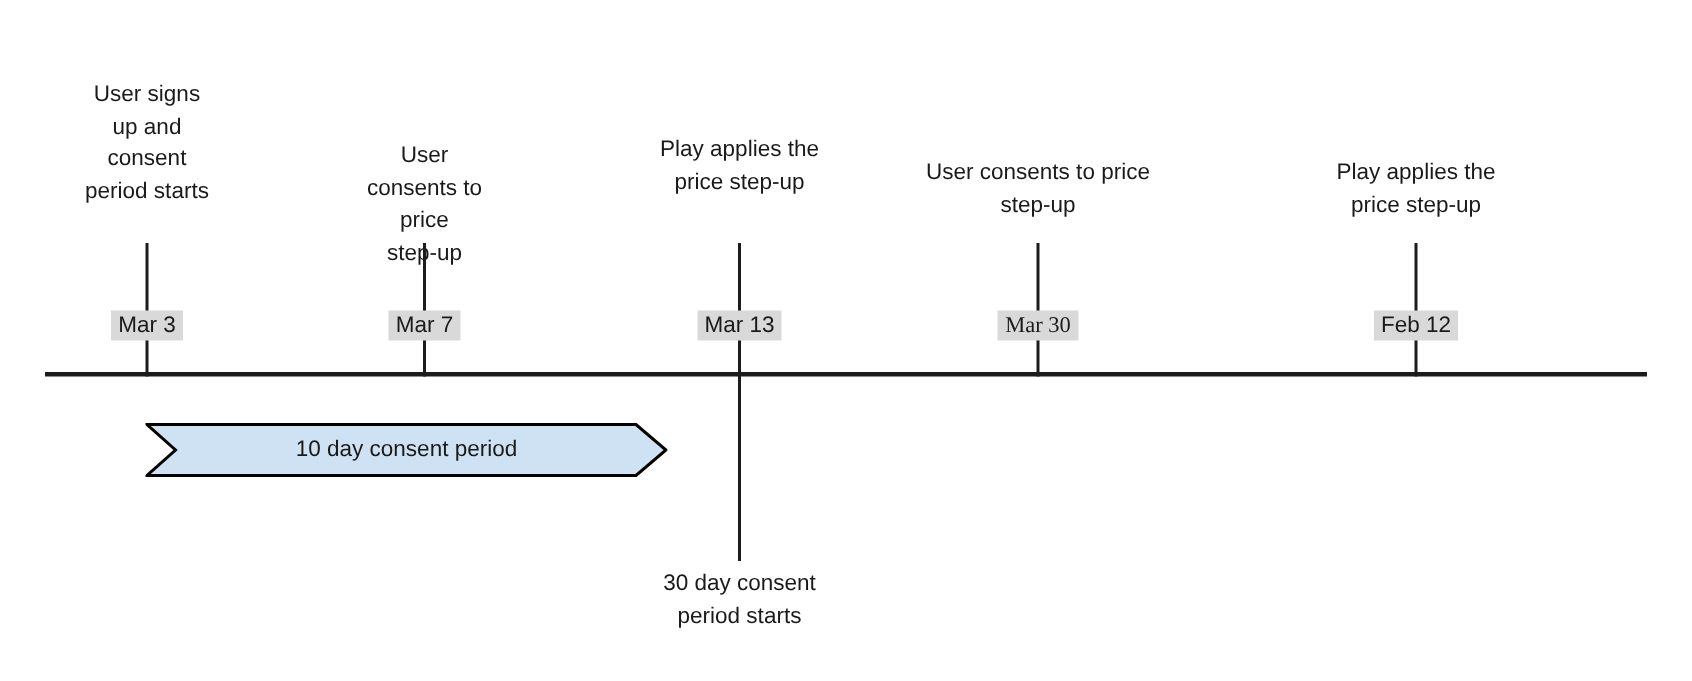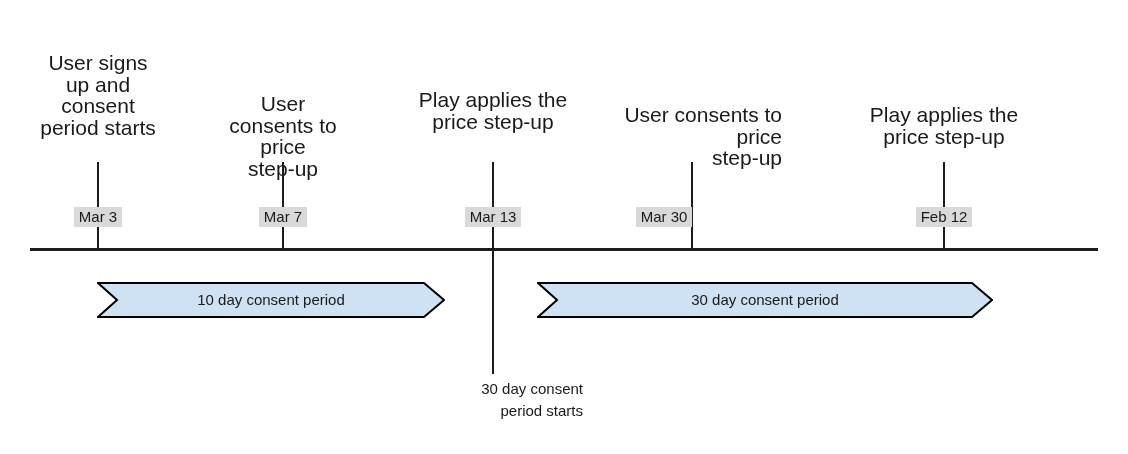--- a/index.html
+++ b/index.html
@@ -18,21 +18,21 @@
   }
   .timeline-line {
     position: absolute;
     height: 3px;
     background: var(--line, #1c1c1c);
   }
   .event-label {
     position: absolute;
     width: 180px;
     text-align: center;
-    font-size: 21px;
+    font-size: 15px;
     line-height: 21.5px;
     white-space: pre-line;
   }
   .event-tick {
     position: absolute;
     width: 2px;
     background: var(--line, #1c1c1c);
   }
   .event-date-wrap {
     position: absolute;
@@ -43,21 +43,21 @@
   .event-date {
     display: inline-block;
     background: var(--date-bg, #d9d9d9);
     padding: 1px 5px;
     font-size: 15px;
     line-height: 18px;
   }
   .below-label {
     position: absolute;
     width: 180px;
-    text-align: right;
+    text-align: center;
     font-size: 15px;
     line-height: 21.5px;
     white-space: pre-line;
   }
   .period-banner {
     position: absolute;
     top: 282px;
     height: 25px;
   }
   .period-banner svg {
@@ -111,41 +111,35 @@
 
   <div class="event-label" style="left:403px; top:89px;">Play applies the
 price step-up</div>
   <div class="event-tick" style="left:492px; top:162px; height:212px;"></div>
   <div class="event-date-wrap" style="left:403px; top:207px;text-decoration:underline;">
     <span class="event-date">Mar 13</span>
   </div>
   <div class="below-label" style="left:403px; top:378px;">30 day consent
 period starts</div>
 
-  <div class="event-label" style="left:602px; top:104px;text-align:right;">User consents to price
+  <div class="event-label" style="left:602px; top:104px;">User consents to price
 step-up</div>
   <div class="event-tick" style="left:691px; top:162px; height:89px;"></div>
-  <div class="event-date-wrap" style="left:574px; top:207px;">
+  <div class="event-date-wrap" style="left:602px; top:207px;font-family:Liberation Serif, serif;">
     <span class="event-date">Mar 30</span>
   </div>
 
   <div class="event-label" style="left:854px; top:104px;">Play applies the
 price step-up</div>
   <div class="event-tick" style="left:943px; top:162px; height:89px;"></div>
   <div class="event-date-wrap" style="left:854px; top:207px;">
     <span class="event-date">Feb 12</span>
   </div>
 
   <div class="period-banner" style="left:97px; width:348px;">
     <svg width="348" height="36" viewBox="0 0 348 36">
       <polygon class="banner-shape" points="1,1 327,1 347,18 327,35 1,35 20,18"></polygon>
     </svg>
     <div class="banner-label">10 day consent period</div>
   </div>
 
-  <div class="period-banner" style="left:537px; width:456px;">
-    <svg width="456" height="36" viewBox="0 0 456 36">
-      <polygon class="banner-shape" points="1,1 435,1 455,18 435,35 1,35 20,18"></polygon>
-    </svg>
-    <div class="banner-label">30 day consent period</div>
-  </div>
 
 </div>
 
 </body></html>

